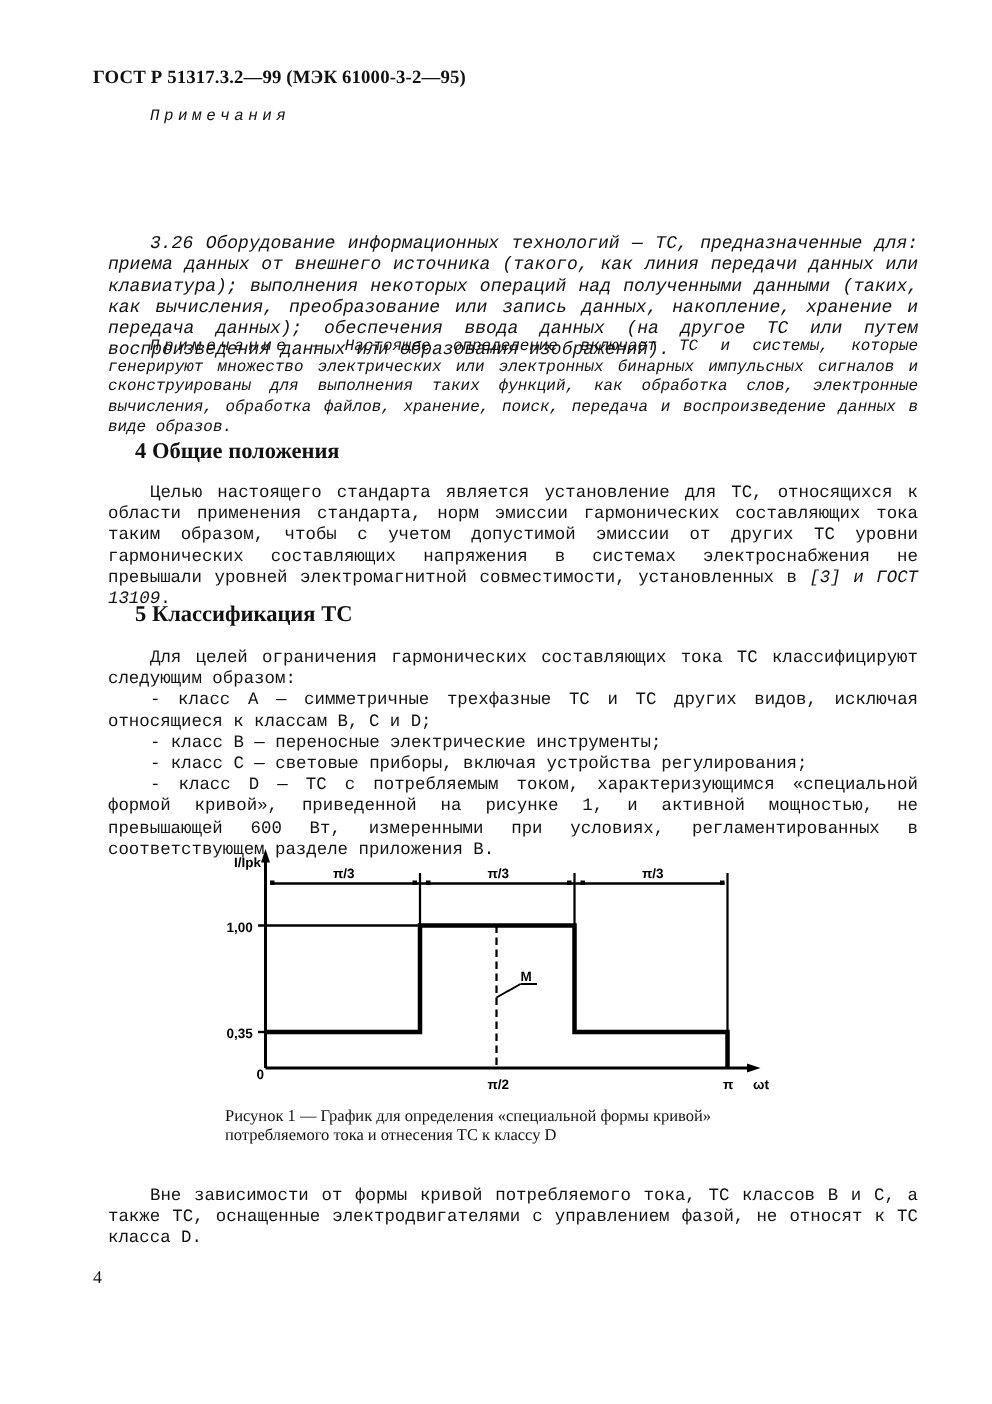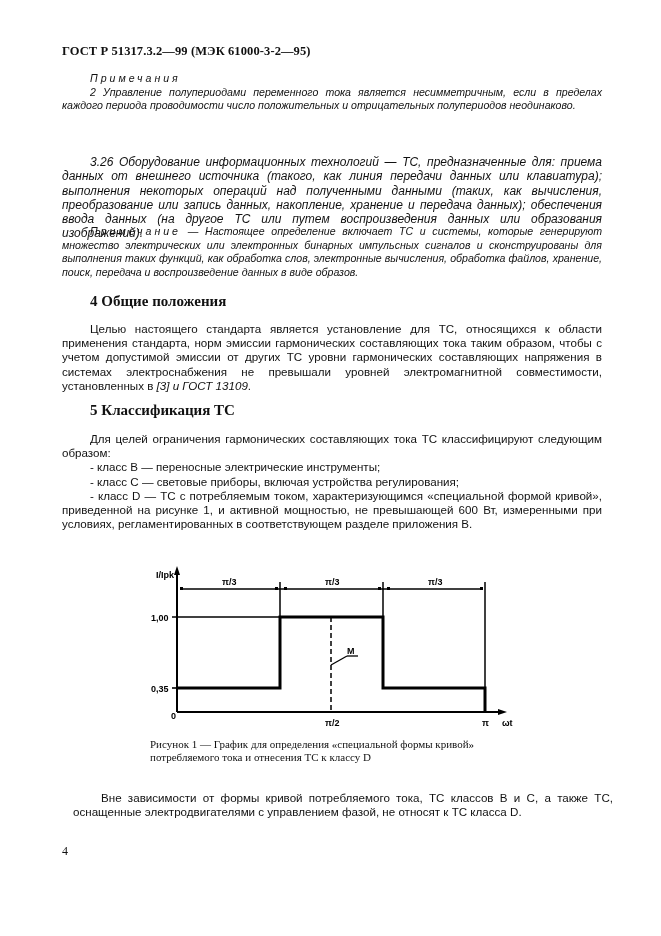--- a/index.html
+++ b/index.html
@@ -1,58 +1,58 @@
 <!DOCTYPE html>
 <html><head>
 <meta charset="utf-8">
 <style>
   html, body { margin: 0; padding: 0; background: #ffffff; }
   body { width: 661px; height: 936px; position: relative; overflow: hidden; color: #111; }
   .page { position: absolute; left: 0; top: 0; width: 565px; height: 936px; }
   .abs { position: absolute; }
   .header { left: 62px; top: 44px; font-size: 12.5px; font-weight: bold; font-family: "Liberation Serif", serif; letter-spacing: 0.1px; }
-  .block { position: absolute; left: 62px; width: 540px; font-family: Liberation Sans, sans-serif; font-size: 11.6px; line-height: 14.2px; text-align: justify; }
+  .block { position: absolute; left: 72px; width: 540px; font-family: Liberation Mono, monospace; font-size: 11.6px; line-height: 14.2px; text-align: justify; }
   .italic { font-style: italic; }
   .small-it { font-size: 10.6px; line-height: 13.6px; font-style: italic; }
   .indent { text-indent: 28px; }
   .p { margin: 0; }
   .spaced { letter-spacing: 3px; }
   .h2 { position: absolute; left: 90px; font-family: "Liberation Serif", serif; font-weight: bold; font-size: 15px; }
   .caption { position: absolute; left: 150px; width: 360px; text-align: left; font-family: "Liberation Serif", serif; font-size: 11px; line-height: 13px; }
   .pagenum { position: absolute; left: 62px; top: 844px; font-family: "Liberation Serif", serif; font-size: 12px; }
   svg text { font-family: "Liberation Sans", "DejaVu Sans", sans-serif; font-weight: bold; }
 </style>
 </head>
 <body>
 
 <div class="page">
 
   <div class="abs header">ГОСТ Р 51317.3.2—99 (МЭК 61000-3-2—95)</div>
 
   <div class="block small-it" style="top:72px;">
     <p class="p indent spaced">Примечания</p>
-    <p class="p indent">2 Управление полупериодами переменного тока является несимметричным, если в пределах каждого периода проводимости число положительных и отрицательных полупериодов неодинаково.</p>
   </div>
 
   <div class="block italic" style="top:155px; font-size:12px; line-height:14.3px;">
     <p class="p indent">3.26 Оборудование информационных технологий — ТС, предназначенные для: приема данных от внешнего источника (такого, как линия передачи данных или клавиатура); выполнения некоторых операций над полученными данными (таких, как вычисления, преобразование или запись данных, накопление, хранение и передача данных); обеспечения ввода данных (на другое ТС или путем воспроизведения данных или образования изображений).</p>
   </div>
 
   <div class="block small-it" style="top:225px;">
     <p class="p indent"><span class="spaced">Примечание</span><span> — Настоящее определение включает ТС и системы, которые генерируют множество электрических или электронных бинарных импульсных сигналов и сконструированы для выполнения таких функций, как обработка слов, электронные вычисления, обработка файлов, хранение, поиск, передача и воспроизведение данных в виде образов.</span></p>
   </div>
 
   <div class="h2" style="top:293px;">4 Общие положения</div>
   <div class="block" style="top:322px;">
     <p class="p indent"><span>Целью настоящего стандарта является установление для ТС, относящихся к области применения стандарта, норм эмиссии гармонических составляющих тока таким образом, чтобы с учетом допустимой эмиссии от других ТС уровни гармонических составляющих напряжения в системах электроснабжения не превышали уровней электромагнитной совместимости, установленных в </span><span class="italic">[3] и ГОСТ 13109</span><span>.</span></p>
   </div>
 
   <div class="h2" style="top:402px;">5 Классификация ТС</div>
   <div class="block" style="top:432px;">
     <p class="p indent">Для целей ограничения гармонических составляющих тока ТС классифицируют следующим образом:</p>
+    <p class="p indent">- класс А — симметричные трехфазные ТС и ТС других видов, исключая относящиеся к классам B, C и D;</p>
     <p class="p indent">- класс B — переносные электрические инструменты;</p>
     <p class="p indent">- класс C — световые приборы, включая устройства регулирования;</p>
     <p class="p indent">- класс D — ТС с потребляемым током, характеризующимся «специальной формой кривой», приведенной на рисунке 1, и активной мощностью, не превышающей 600 Вт, измеренными при условиях, регламентированных в соответствующем разделе приложения В.</p>
   </div>
 
   <svg class="abs" style="left:150px; top:560px;" width="370" height="170" viewBox="150 560 370 170">
 
     <line x1="177" y1="572" x2="177" y2="712" stroke="#000" stroke-width="2"></line>
     <polygon points="177,566 174,575 180,575" fill="#000"></polygon>
 
@@ -93,18 +93,18 @@
     <text x="325" y="726" font-size="9">π/2</text>
     <text x="482" y="726" font-size="9">π</text>
     <text x="502" y="726" font-size="9">ωt</text>
   </svg>
 
   <div class="caption" style="top:738px;">
     <div>Рисунок 1 — График для определения «специальной формы кривой»</div>
     <div>потребляемого тока и отнесения ТС к классу D</div>
   </div>
 
-  <div class="block" style="top:791px;margin-left:11px;">
+  <div class="block" style="top:791px;">
     <p class="p indent">Вне зависимости от формы кривой потребляемого тока, ТС классов B и C, а также ТС, оснащенные электродвигателями с управлением фазой, не относят к ТС класса D.</p>
   </div>
 
   <div class="pagenum">4</div>
 </div>
 
 </body></html>

